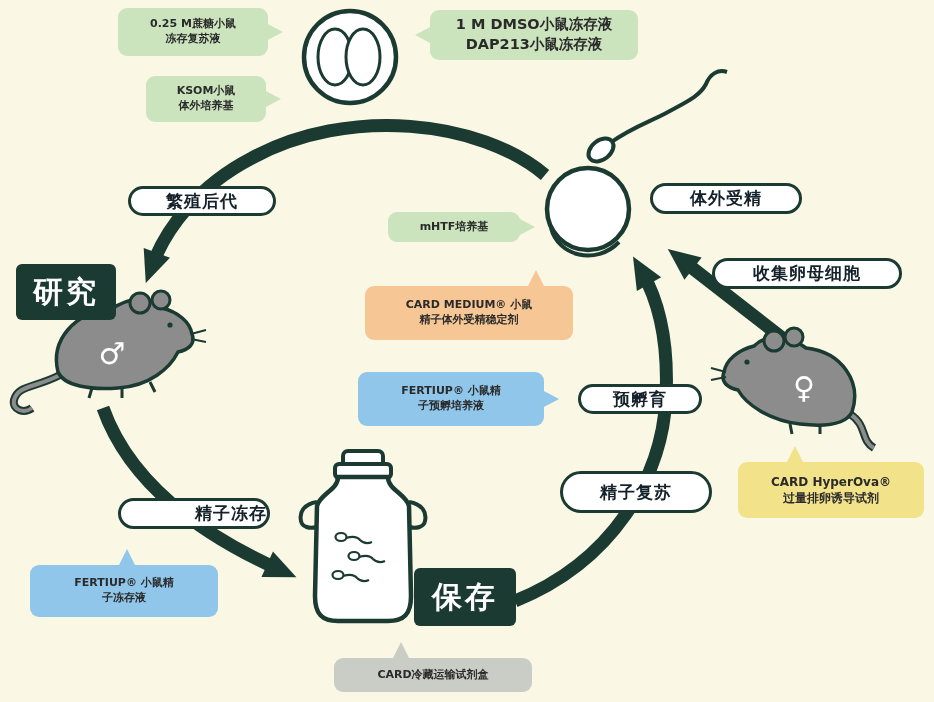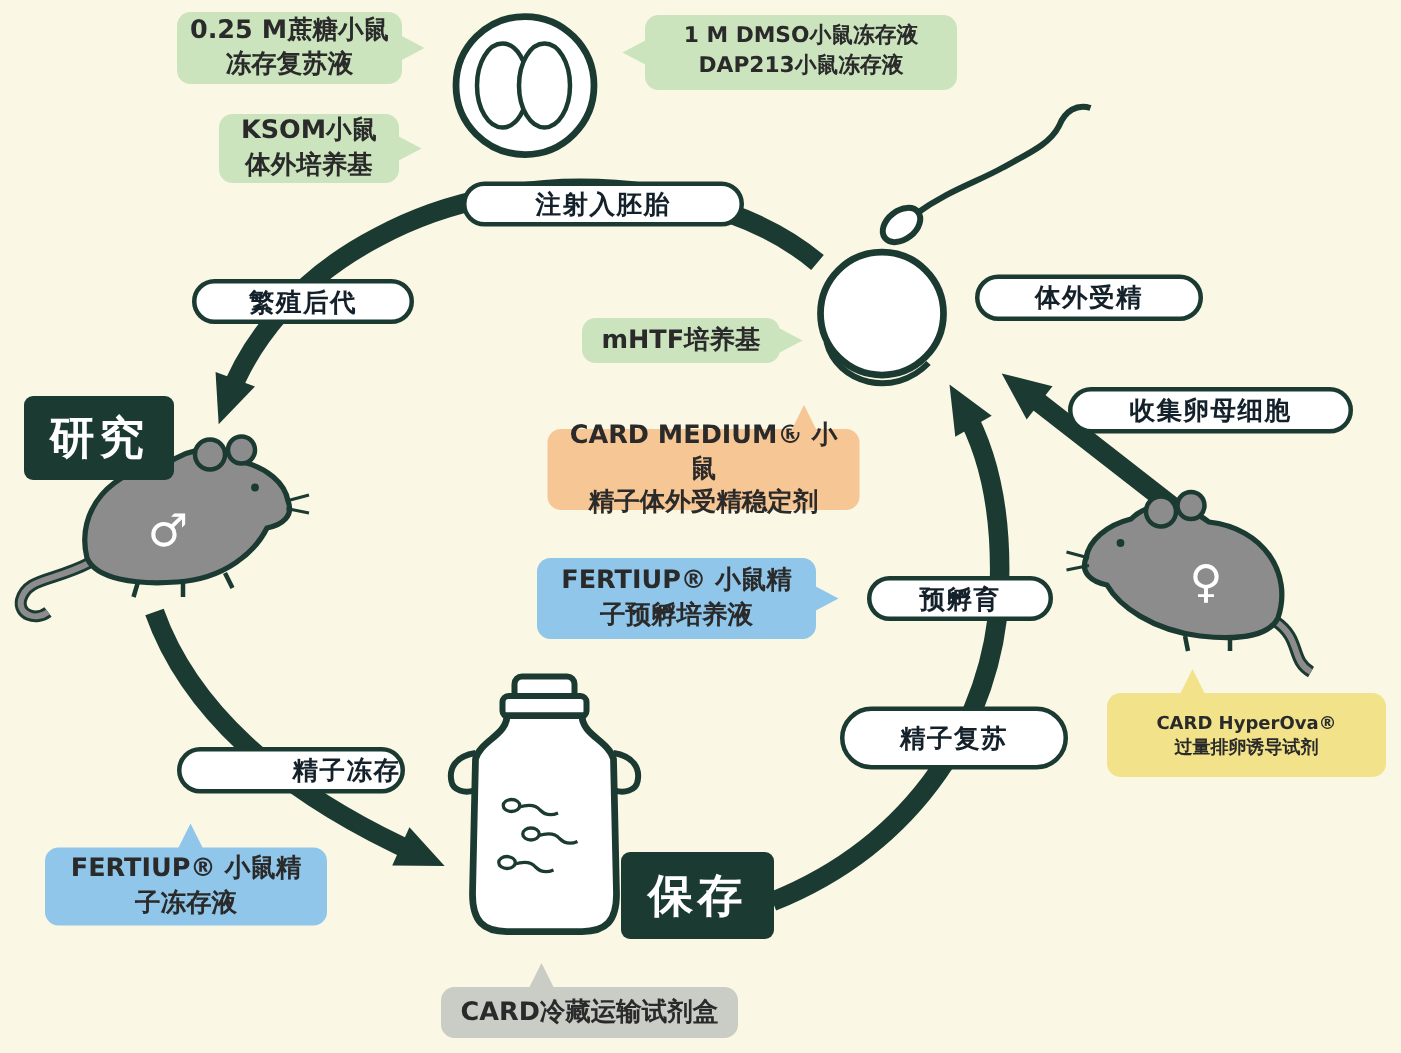--- a/index.html
+++ b/index.html
@@ -8,27 +8,27 @@
   #art{position:absolute;left:0;top:0;z-index:1;}
 
   .pill{position:absolute;z-index:3;background:#fff;border:3px solid #1B3A31;border-radius:999px;
         display:flex;align-items:center;justify-content:center;font-weight:bold;font-size:17px;
         color:#14212B;letter-spacing:1px;box-sizing:border-box;}
 
   .endpoint{position:absolute;z-index:4;background:#1B3A31;color:#fff;display:flex;align-items:center;
         justify-content:center;font-weight:bold;font-size:30px;letter-spacing:3px;border-radius:6px;}
 
   .bubble{position:absolute;z-index:3;border-radius:9px;display:flex;flex-direction:column;
-        justify-content:center;align-items:center;text-align:center;font-weight:bold;font-size:17px;
+        justify-content:center;align-items:center;text-align:center;font-weight:bold;font-size:11px;
         line-height:1.35;color:#2A2A2A;box-sizing:border-box;padding:4px 8px;}
   .c-green{background:#CBE4BE;--bc:#CBE4BE;}
   .c-blue{background:#8FC6E9;--bc:#8FC6E9;}
   .c-orange{background:#F6C694;--bc:#F6C694;}
   .c-yellow{background:#F2E38B;--bc:#F2E38B;}
-  .c-gray{background:#CACCC6;--bc:#CACCC6;}
+  .c-gray{background:#CACCC6;margin-left:40px;--bc:#CACCC6;}
 
   .tail{position:absolute;width:0;height:0;z-index:2;}
   .t-right{left:calc(100% - 2px);top:50%;transform:translateY(-50%);
            border-top:9px solid transparent;border-bottom:9px solid transparent;border-left:17px solid var(--bc);}
   .t-left{right:calc(100% - 2px);top:50%;transform:translateY(-50%);
            border-top:9px solid transparent;border-bottom:9px solid transparent;border-right:17px solid var(--bc);}
   .t-up{bottom:calc(100% - 2px);border-left:9px solid transparent;border-right:9px solid transparent;
            border-bottom:18px solid var(--bc);}
 
   
@@ -175,23 +175,20 @@
     <span>FERTIUP® 小鼠精</span>
     <span>子冻存液</span>
     <i class="tail t-up" style="left:88px;"></i>
   </div>
 
   <div class="bubble c-gray" id="bubble-transport">
     <span>CARD冷藏运输试剂盒</span>
     <i class="tail t-up" style="left:58px;"></i>
   </div>
 
-  <div class="pill" id="pill-inject">
-    <span>注射入胚胎</span>
-  </div>
   <div class="pill" id="pill-breed">
     <span>繁殖后代</span>
   </div>
   <div class="pill" id="pill-ivf">
     <span>体外受精</span>
   </div>
   <div class="pill" id="pill-collect">
     <span>收集卵母细胞</span>
   </div>
   <div class="pill" id="pill-preincubation">

